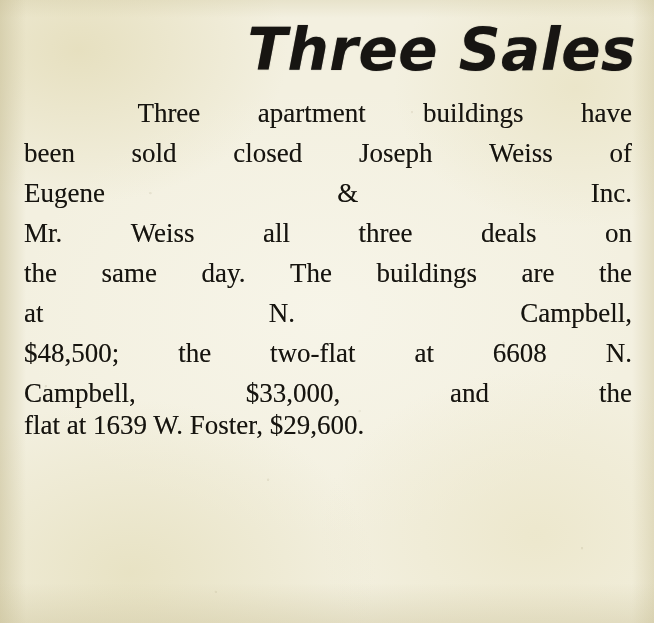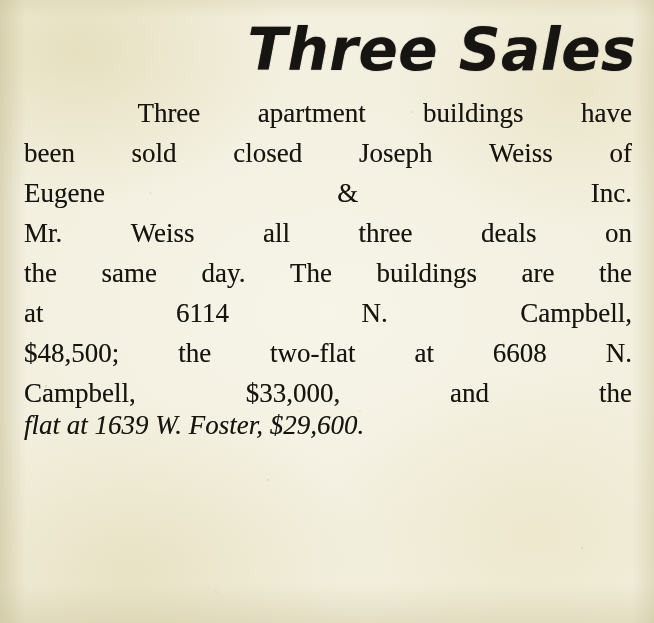--- a/index.html
+++ b/index.html
@@ -96,21 +96,20 @@
   .line.justify {
     display: flex;
     justify-content: space-between;
   }
   .line.justify > span {
     white-space: pre;
   }
   .line.last {
     display: block;
     white-space: pre;
-    font-style: italic;
   }
   .indent {
     display: inline-block;
     width: 56px;
   }
 
   
   .speckle {
     position: absolute;
     inset: 0;
@@ -177,21 +176,20 @@
         <span>same</span>
         <span>day.</span>
         <span>The</span>
         <span>buildings</span>
         <span>are</span>
         <span>the</span>
       </div>
 
       <div class="line justify">
         <span>at</span>
-        <span>6114</span>
         <span>N.</span>
         <span>Campbell,</span>
       </div>
 
       <div class="line justify">
         <span>$48,500;</span>
         <span>the</span>
         <span>two-flat</span>
         <span>at</span>
         <span>6608</span>

